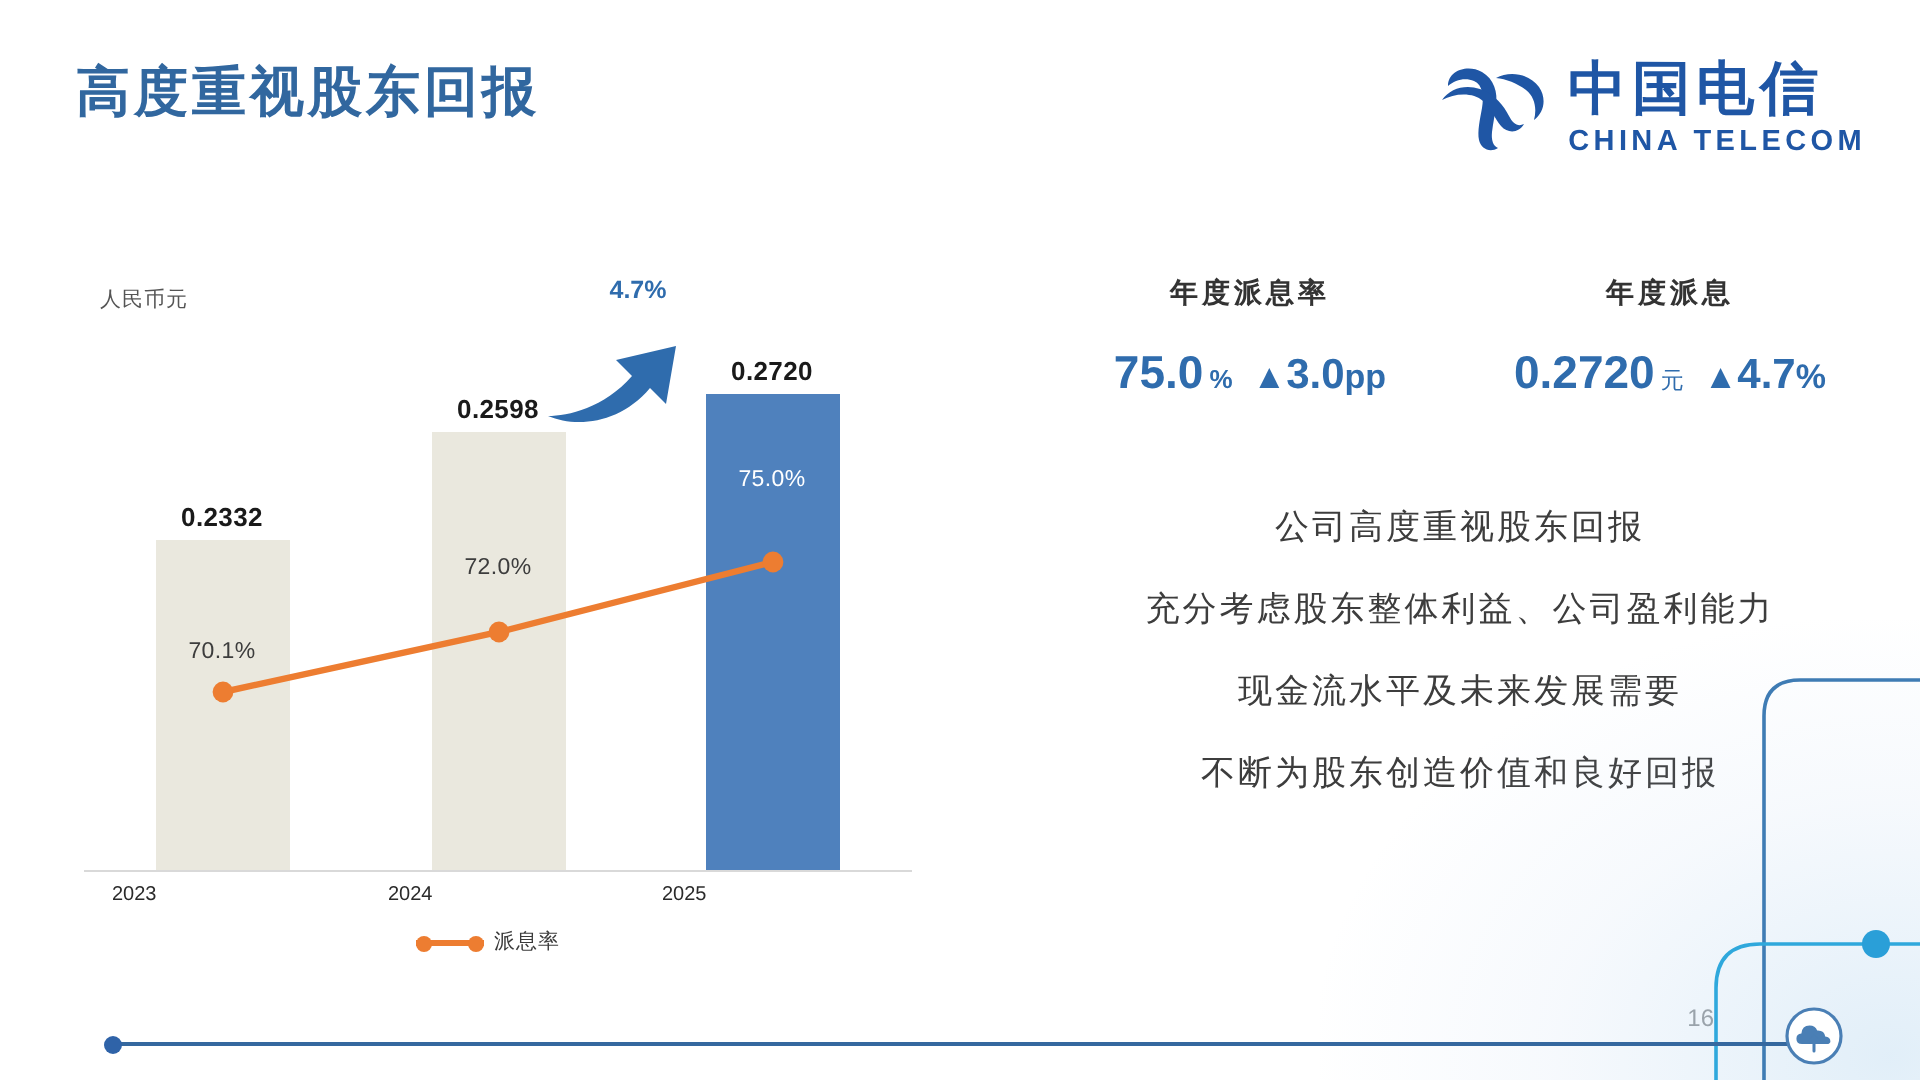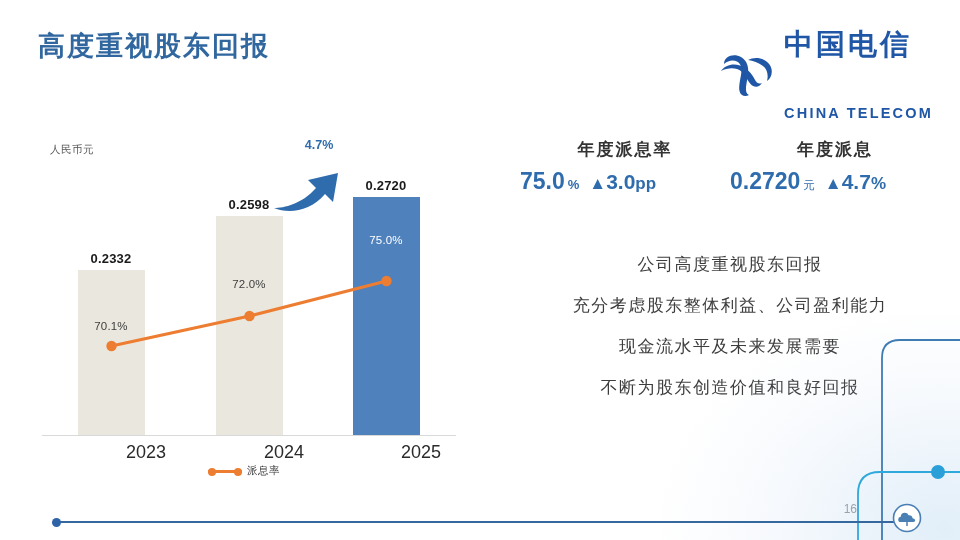--- a/index.html
+++ b/index.html
@@ -22,21 +22,21 @@
   .bottom-dot{position:absolute;left:52px;bottom:13.5px;width:9px;height:9px;border-radius:50%;background:#2f63a8;}
 
   
   .page-title{
     position:absolute;left:38px;top:28px;
     font-family:"DejaVu Serif","Liberation Serif",serif;
     font-size:27px;font-weight:700;color:#31679f;letter-spacing:2px;
   }
   .logo{position:absolute;right:27px;top:30px;display:flex;align-items:center;gap:9px;}
   .logo-mark{width:56px;height:48px;flex:0 0 auto;}
-  .logo-text{display:flex;flex-direction:column;align-items:flex-start;line-height:1;gap:42px;}
+  .logo-text{display:flex;flex-direction:column;align-items:flex-start;line-height:1;}
   .logo-cn{
     font-family:"DejaVu Serif","Liberation Serif",serif;
     font-size:29px;font-weight:700;color:#1f56a5;letter-spacing:3px;
   }
   .logo-en{
     font-size:14.5px;font-weight:700;color:#1f56a5;letter-spacing:2.2px;margin-top:5px;
   }
 
   
   .chart-wrap{position:absolute;left:24px;top:112px;width:440px;height:370px;}
@@ -74,44 +74,44 @@
   .ratio-label.r3{left:317px;bottom:190px;color:#ffffff;}
 
   .line-svg{position:absolute;left:0;top:0;width:440px;height:276px;overflow:visible;}
   .arrow-svg{position:absolute;left:248px;top:-10px;width:78px;height:66px;}
   .growth-badge{
     position:absolute;left:260px;top:-22px;width:70px;text-align:center;
     font-size:12.5px;font-weight:700;color:#2f6cad;
   }
 
   .x-labels{position:absolute;left:0;top:330px;width:440px;height:20px;}
-  .x-label{position:absolute;width:110px;text-align:right;font-size:18px;color:#2b2b2b;}
+  .x-label{position:absolute;width:110px;text-align:left;font-size:10px;color:#2b2b2b;}
   .x-label.x1{left:32px;} .x-label.x2{left:170px;} .x-label.x3{left:307px;}
 
   .legend{
     position:absolute;left:0;top:352px;width:440px;
     display:flex;align-items:center;justify-content:center;gap:5px;
   }
   .legend-mark{width:34px;height:9px;position:relative;}
   .legend-mark:before{content:"";position:absolute;left:0;top:3.5px;width:34px;height:2.5px;background:#ed7d31;}
   .legend-mark:after{content:"";position:absolute;right:0;top:1px;width:8px;height:8px;border-radius:50%;background:#ed7d31;}
   .legend-dot-l{position:absolute;left:0;top:1px;width:8px;height:8px;border-radius:50%;background:#ed7d31;}
   .legend-text{
     font-family:"DejaVu Serif","Liberation Serif",serif;
     font-size:10.5px;color:#3a3a3a;letter-spacing:.5px;
   }
 
   
   .stats{position:absolute;left:520px;top:138px;width:420px;display:flex;}
   .stat{flex:1;text-align:center;}
   .stat-label{
     font-family:"DejaVu Serif","Liberation Serif",serif;
-    font-size:17px;font-weight:700;color:#333;letter-spacing:2px;
-  }
-  .stat-row{margin-top:7px;display:flex;align-items:baseline;gap:3px;white-space:nowrap;}
+    font-size:14px;font-weight:700;color:#333;letter-spacing:2px;
+  }
+  .stat-row{margin-top:17px;display:flex;align-items:baseline;justify-content:center;gap:3px;white-space:nowrap;}
   .stat-main{font-size:23px;font-weight:700;color:#2f6cad;letter-spacing:0;}
   .stat-unit{font-size:13px;font-weight:700;color:#2f6cad;}
   .stat-unit.cn{font-family:"DejaVu Serif","Liberation Serif",serif;font-size:11.5px;font-weight:400;}
   .stat-delta{font-size:21px;font-weight:700;color:#2f6cad;margin-left:7px;letter-spacing:0;}
   .stat-delta .caret{font-size:17px;}
   .stat-delta .suffix{font-size:17px;}
 
   .body-text{position:absolute;left:500px;top:256px;width:460px;text-align:center;}
   .body-line{
     font-family:"DejaVu Serif","Liberation Serif",serif;

